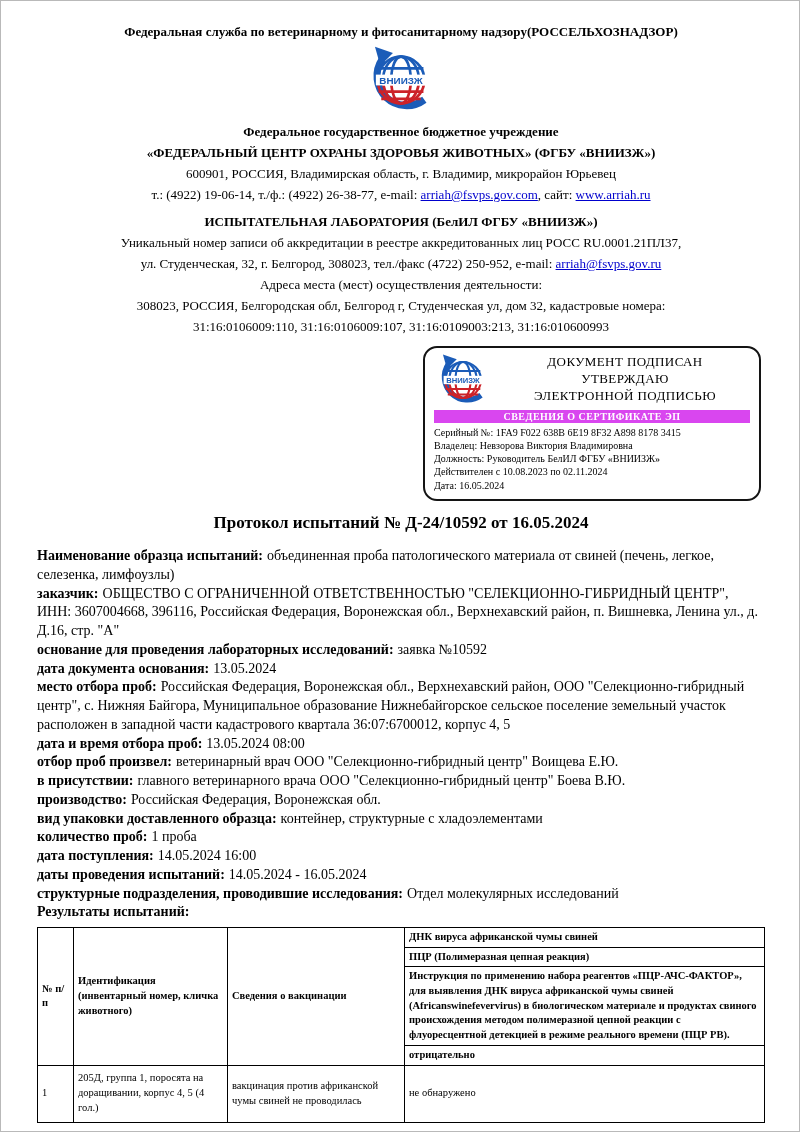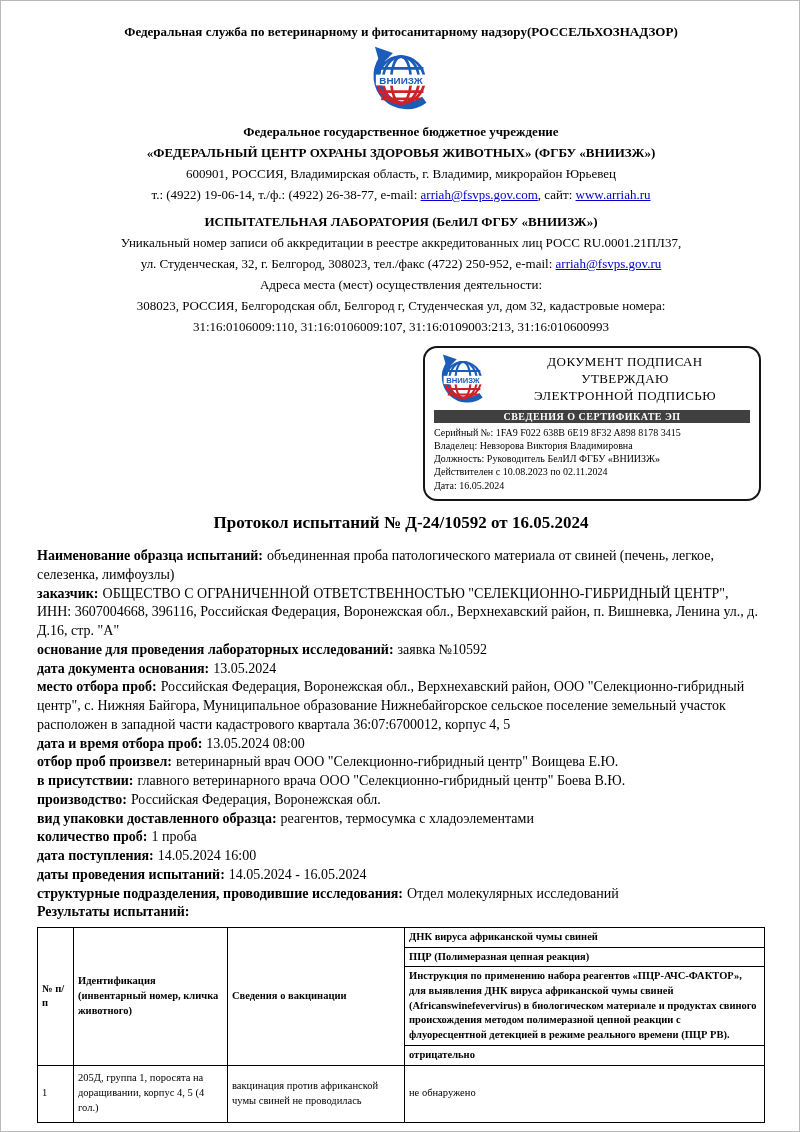--- a/index.html
+++ b/index.html
@@ -19,21 +19,21 @@
   a.lnk{color:#0000cd;text-decoration:underline;cursor:pointer;}
   .mt6{margin-top:6px;}
   .stamp{
     width:338px;margin:8px 4px 0 auto;
     border:2px solid #141414;border-radius:14px;
     padding:5px 9px 7px;box-sizing:border-box;
   }
   .stamp-top{display:flex;align-items:center;gap:8px;}
   .stamp-titles{flex:1;text-align:center;font-size:13px;line-height:1.3;letter-spacing:.4px;}
   .stamp-bar{
-    background:#404040;color:#fff;text-align:center;
+    background:#d946ef;color:#fff;text-align:center;
     font-size:10px;font-weight:bold;letter-spacing:.5px;
     padding:1px 0;margin:3px 0;
   }
   .stamp-line{font-size:10px;line-height:1.33;text-align:left;}
   .doc-title{font-size:17px;margin:12px 0 14px;}
   .field{margin:0;font-size:14px;line-height:1.34;}
   .f-label{font-weight:bold;margin-right:4px;}
   .res-table{width:100%;border-collapse:collapse;margin:5px 0 12px;}
   .res-table td{
     border:1px solid #000;font-size:10.5px;padding:2px 4px;
@@ -136,21 +136,21 @@
   <p class="field"><b class="f-label">место отбора проб:</b><span class="f-value">Российская Федерация, Воронежская обл., Верхнехавский район, ООО "Селекционно-гибридный центр", с. Нижняя Байгора, Муниципальное образование Нижнебайгорское сельское поселение земельный участок расположен в западной части кадастрового квартала 36:07:6700012, корпус 4, 5</span></p>
 
   <p class="field"><b class="f-label">дата и время отбора проб:</b><span class="f-value">13.05.2024 08:00</span></p>
 
   <p class="field"><b class="f-label">отбор проб произвел:</b><span class="f-value">ветеринарный врач ООО "Селекционно-гибридный центр" Воищева Е.Ю.</span></p>
 
   <p class="field"><b class="f-label">в присутствии:</b><span class="f-value">главного ветеринарного врача ООО "Селекционно-гибридный центр" Боева В.Ю.</span></p>
 
   <p class="field"><b class="f-label">производство:</b><span class="f-value">Российская Федерация, Воронежская обл.</span></p>
 
-  <p class="field"><b class="f-label">вид упаковки доставленного образца:</b><span class="f-value">реагентов, термосумка с хладоэлементами</span></p>
+  <p class="field"><b class="f-label">вид упаковки доставленного образца:</b><span class="f-value">контейнер, структурные с хладоэлементами</span></p>
 
   <p class="field"><b class="f-label">количество проб:</b><span class="f-value">1 проба</span></p>
 
   <p class="field"><b class="f-label">дата поступления:</b><span class="f-value">14.05.2024 16:00</span></p>
 
   <p class="field"><b class="f-label">даты проведения испытаний:</b><span class="f-value">14.05.2024 - 16.05.2024</span></p>
 
   <p class="field"><b class="f-label">структурные подразделения, проводившие исследования:</b><span class="f-value">Отдел молекулярных исследований</span></p>
 </div>
 

